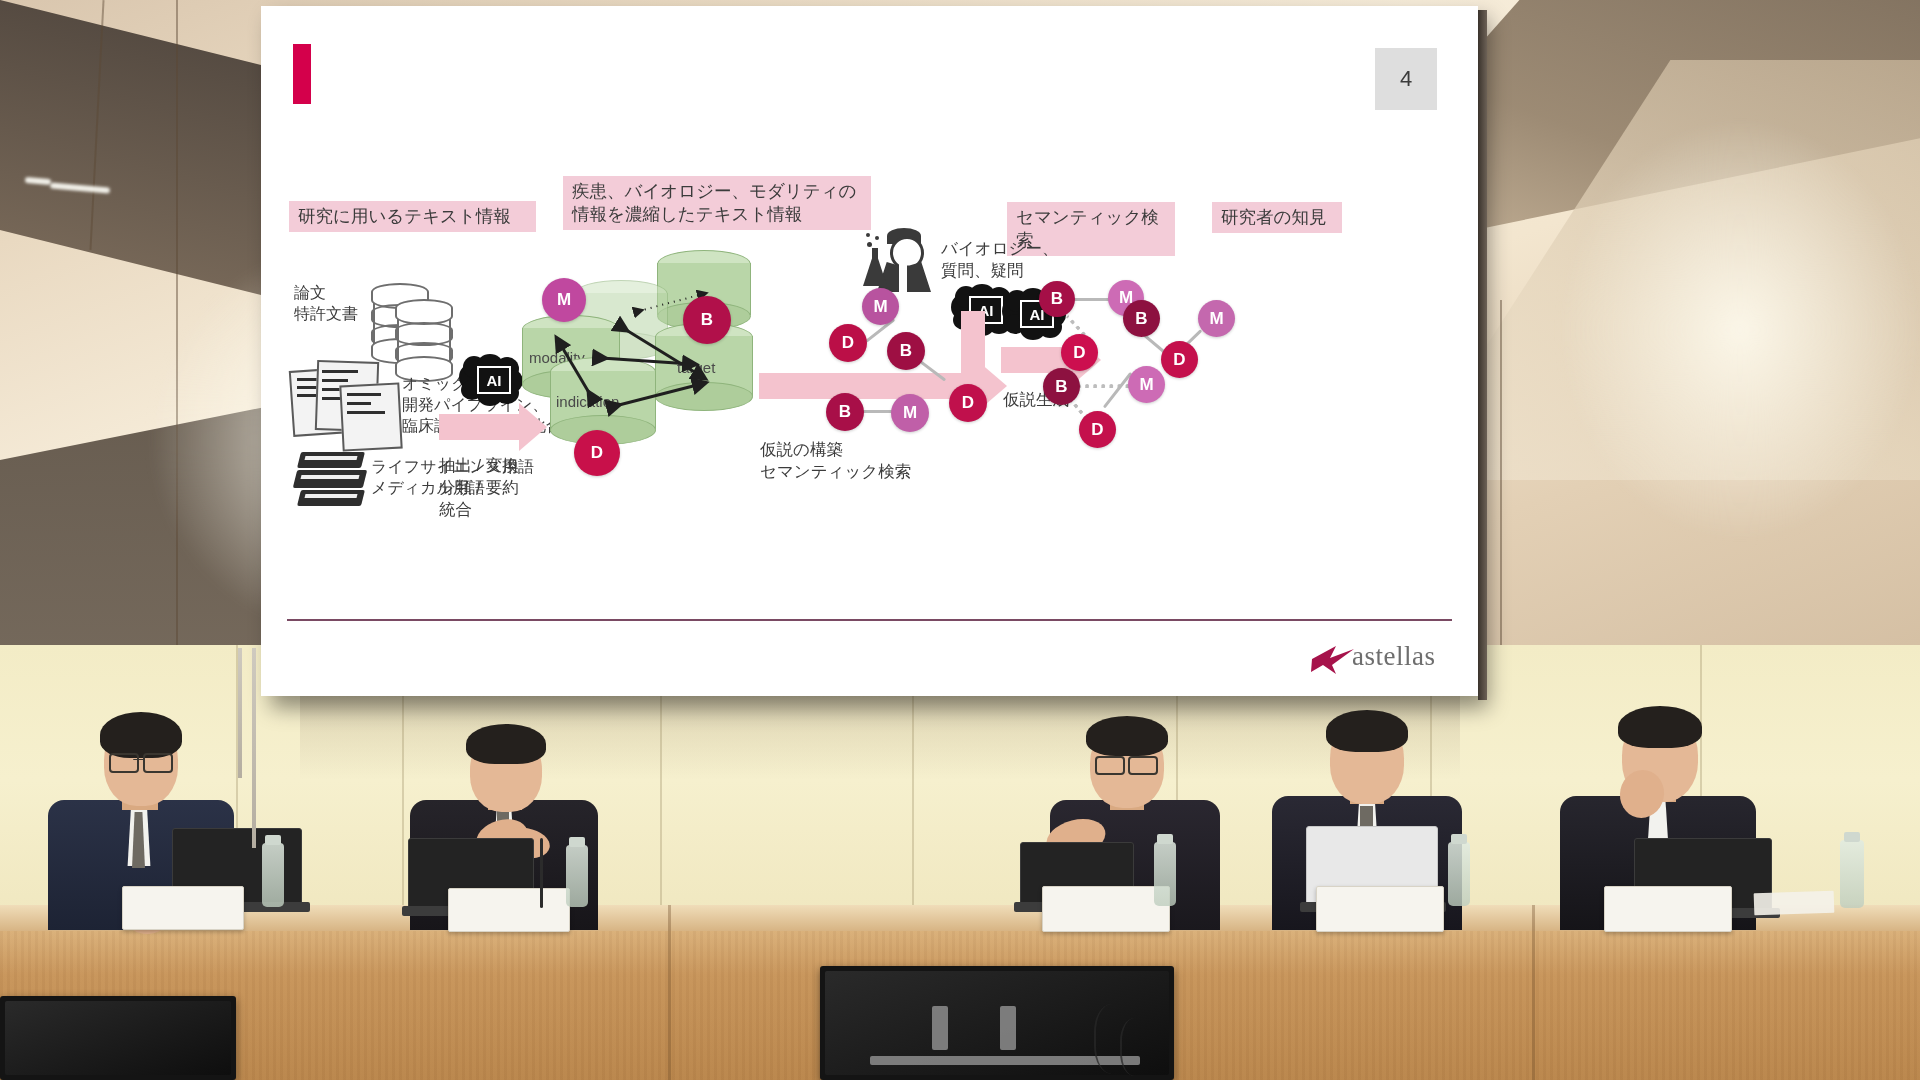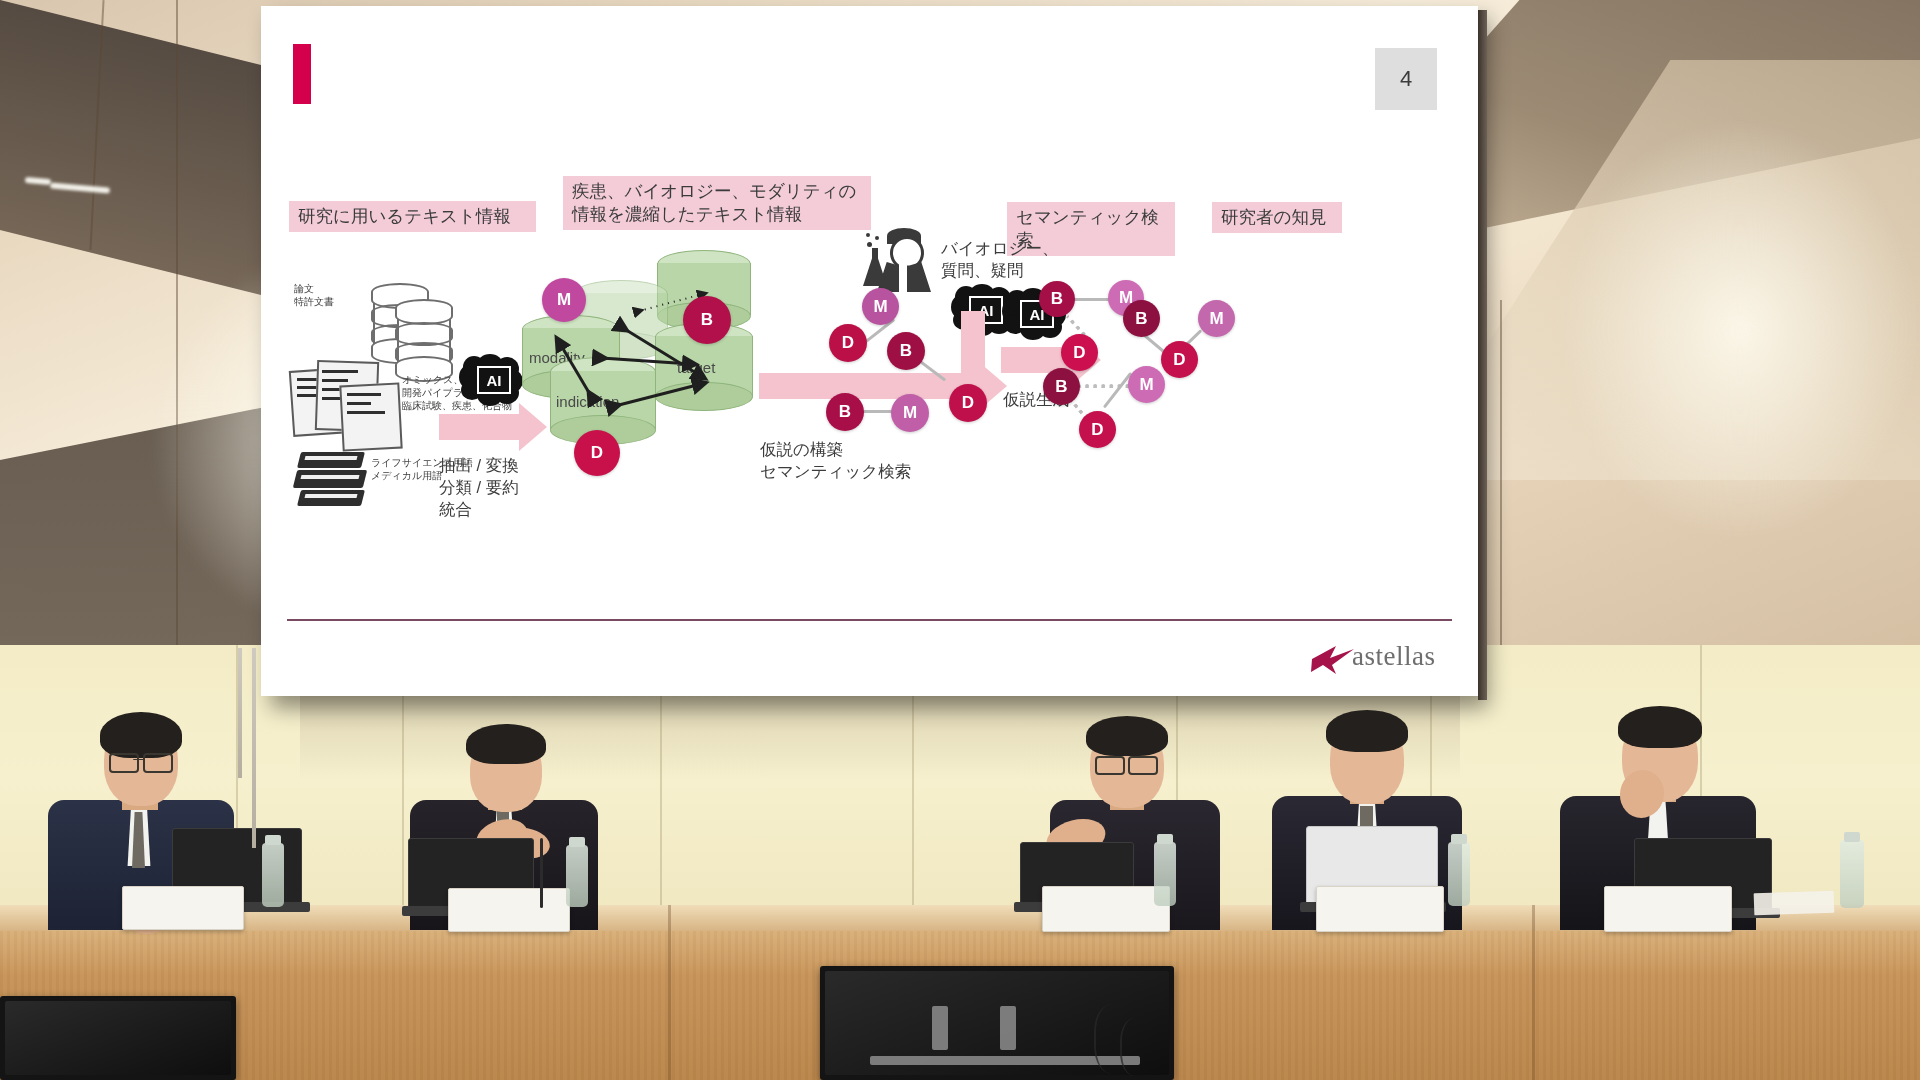--- a/index.html
+++ b/index.html
@@ -165,21 +165,21 @@
     border-top:24px solid transparent;border-bottom:24px solid transparent;
     border-left:28px solid #f4c3ce;
   }
   .arrow .stub{position:absolute;width:24px;background:#f4c3ce;}
 
   
   .proc-text{
     position:absolute;font-size:16.5px;color:#3c3c3c;line-height:1.34;white-space:pre-line;
   }
   .src-text{
-    position:absolute;font-size:10px;color:#3c3c3c;line-height:1.32;white-space:pre-line;
+    position:absolute;font-size:16px;color:#3c3c3c;line-height:1.32;white-space:pre-line;
   }
 
   
   .cyl{position:absolute;}
   .cyl .body{position:absolute;left:0;background:#b9d6a8;border:1.5px solid #8fb47c;}
   .cyl .top{position:absolute;left:0;top:0;border-radius:50%;background:#cfe4c2;border:1.5px solid #8fb47c;}
   .cyl .bot{position:absolute;left:0;border-radius:50%;background:#aecd9b;border:1.5px solid #8fb47c;}
   .cyl .cap{position:absolute;font-size:15px;color:#4a4a4a;font-family:"Liberation Sans",sans-serif;}
 
   

